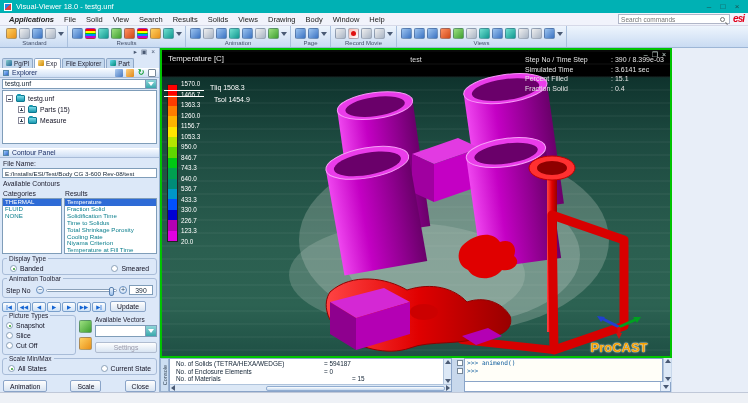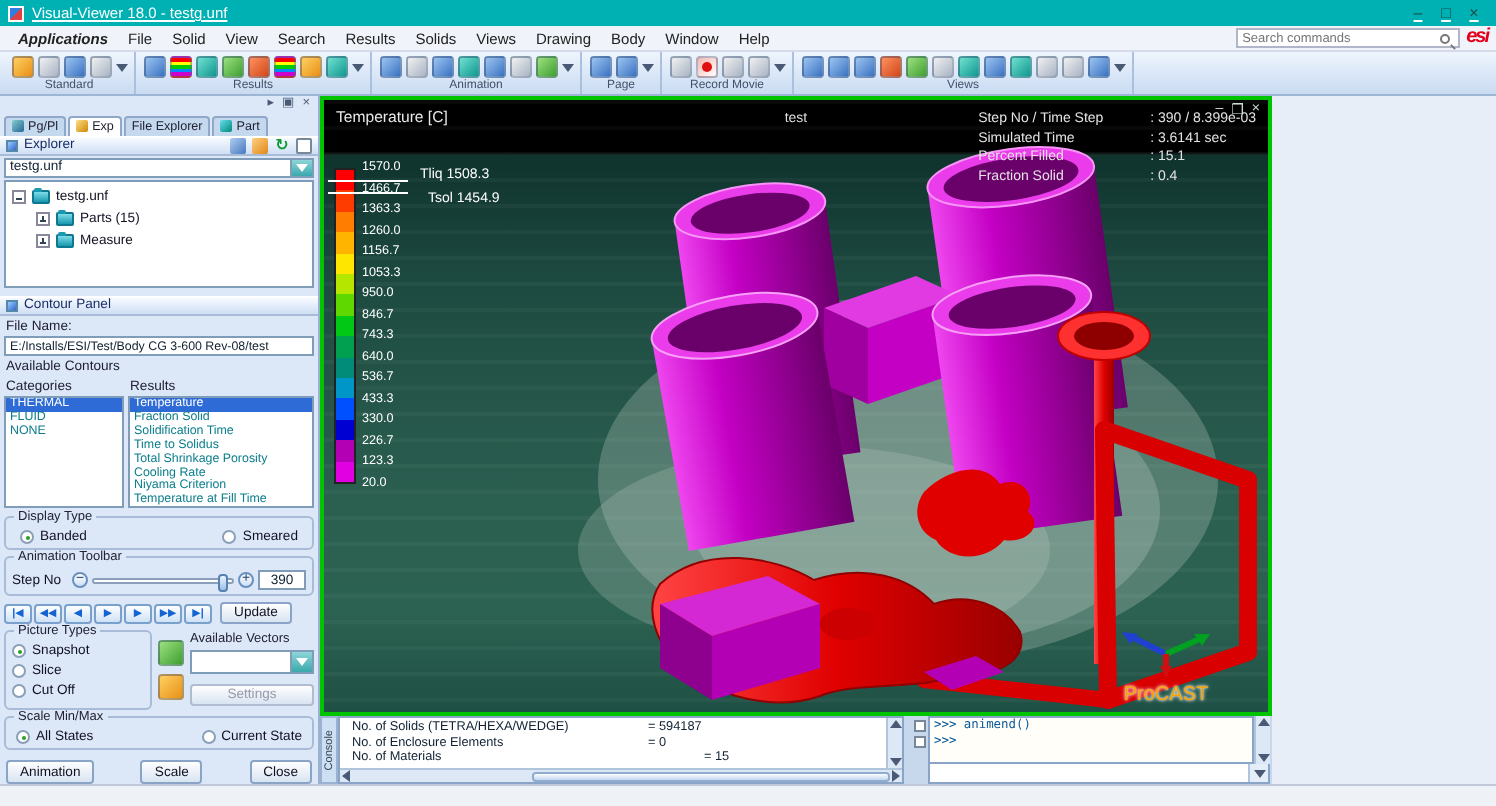--- a/index.html
+++ b/index.html
@@ -1,20 +1,20 @@
 <!DOCTYPE html>
 <html><head>
 <meta charset="utf-8">
 <style>
   *{margin:0;padding:0;box-sizing:border-box;}
   html,body{width:748px;height:403px;overflow:hidden;}
   body{font-family:"Liberation Sans","DejaVu Sans",sans-serif;font-size:8px;background:#e8eef8;position:relative;}
 
   
-  .titlebar{height:13px;background:#00b1b4;display:flex;align-items:center;padding:0 4px;color:#fff;text-decoration:underline;}
+  .titlebar{height:13px;background:#00b1b4;display:flex;align-items:center;padding:0 4px;color:#fff;}
   .app-icon{width:8px;height:8px;background:linear-gradient(135deg,#2e7fe0 50%,#e04040 50%);border:1px solid #fff;margin-right:4px;}
   .titlebar .title{font-size:7.5px;flex:1;}
   .winbtn{width:14px;text-align:center;font-size:8px;color:#1c4c4c;cursor:default;}
 
   
   .menubar{height:13px;background:#f1f3fb;border-bottom:1px solid #d6d9e8;display:flex;align-items:center;padding-left:4px;}
   .menu-item{padding:0 5px;font-size:7.5px;color:#222;}
   .menu-item.first{font-weight:bold;font-style:italic;}
   .menubar .spacer{flex:1;}
   .searchbox{width:112px;height:10px;border:1px solid #b0b6c8;background:#fff;display:flex;align-items:center;margin-right:3px;}
@@ -40,21 +40,21 @@
   .ti.rainbow{background:linear-gradient(180deg,#f00 20%,#ff0 20% 40%,#0c0 40% 60%,#08f 60% 80%,#c0c 80%);}
   .tg-ovf{width:6px;align-self:center;margin-left:1px;}
   .tri-dn{width:0;height:0;border-left:3px solid transparent;border-right:3px solid transparent;border-top:4px solid #4a5a74;display:inline-block;}
   .tri-up{width:0;height:0;border-left:3px solid transparent;border-right:3px solid transparent;border-bottom:4px solid #4a5a74;display:inline-block;}
   .tri-lf{width:0;height:0;border-top:3px solid transparent;border-bottom:3px solid transparent;border-right:4px solid #4a5a74;display:inline-block;}
   .tri-rt{width:0;height:0;border-top:3px solid transparent;border-bottom:3px solid transparent;border-left:4px solid #4a5a74;display:inline-block;}
 
   
   .main{display:flex;height:344px;}
   .leftpanel{width:160px;background:#dce8f8;border-right:1px solid #9ab2d0;overflow:hidden;display:flex;flex-direction:column;}
-  .rightcol{width:476px;display:flex;flex-direction:column;}
+  .rightcol{width:512px;display:flex;flex-direction:column;}
 
   
   .dockrow{height:8px;display:flex;justify-content:flex-end;align-items:center;padding-right:4px;gap:4px;color:#4a5a74;font-size:6.5px;line-height:8px;}
   .tabs{height:13px;display:flex;align-items:flex-end;padding-left:2px;gap:1px;}
   .tab{background:#c4d8ee;border:1px solid #8fa8c8;border-bottom:none;border-radius:2px 2px 0 0;padding:1px 3px;font-size:6.3px;display:flex;align-items:center;gap:2px;color:#223;}
   .tab.active{background:#fff;}
   .tab .mini{width:6px;height:6px;border-radius:1px;}
   .mini.blue{background:linear-gradient(135deg,#8cc,#269);}
   .mini.teal{background:linear-gradient(135deg,#6de,#087);}
   .mini.gold{background:linear-gradient(135deg,#fd8,#c80);}
@@ -132,21 +132,21 @@
   .lg-bar div{flex:1;}
   .lg-vals{display:flex;flex-direction:column;justify-content:space-between;height:165px;margin:-4px 0 0 3px;}
   .lg-vals span{font-size:6.3px;color:#fff;line-height:7px;}
   .lg-mark{position:absolute;background:#fff;height:1px;width:40px;left:2px;}
   .lg-tliq{position:absolute;left:48px;top:34px;color:#fff;font-size:7px;}
   .lg-tsol{position:absolute;left:52px;top:46px;color:#fff;font-size:7px;}
   .vp-info{position:absolute;right:6px;top:5px;}
   .vi-row{display:flex;font-size:7px;color:#e4e4e4;line-height:9.5px;}
   .vi-row .il{width:86px;}
   .procast{position:absolute;right:8px;bottom:2px;width:86px;text-align:center;}
-  .procast .pc-text{font-size:10px;font-weight:normal;color:#f5a000;text-shadow:0 0 1px #fff,0 0 2px #fff;letter-spacing:0;line-height:13px;}
+  .procast .pc-text{font-size:13px;font-weight:bold;color:#f5a000;text-shadow:0 0 1px #fff,0 0 2px #fff;letter-spacing:0;line-height:13px;}
 
   
   .console{height:34px;display:flex;background:#c8d8ec;gap:3px;}
   .con-left{width:292px;display:flex;background:#c8d8ec;}
   .con-tab{width:9px;background:#cddff2;border:1px solid #9ab2d0;display:flex;align-items:center;justify-content:center;}
   .con-tab span{writing-mode:vertical-rl;transform:rotate(180deg);font-size:5.5px;color:#345;}
   .con-body{flex:1;display:flex;flex-direction:column;border:1px solid #8aa4c8;background:#fff;}
   .con-rows{flex:1;overflow:hidden;padding:1px 0 0 6px;}
   .con-row{display:flex;font-size:6.4px;color:#123;line-height:7.6px;}
   .con-row .cl{width:148px;}

